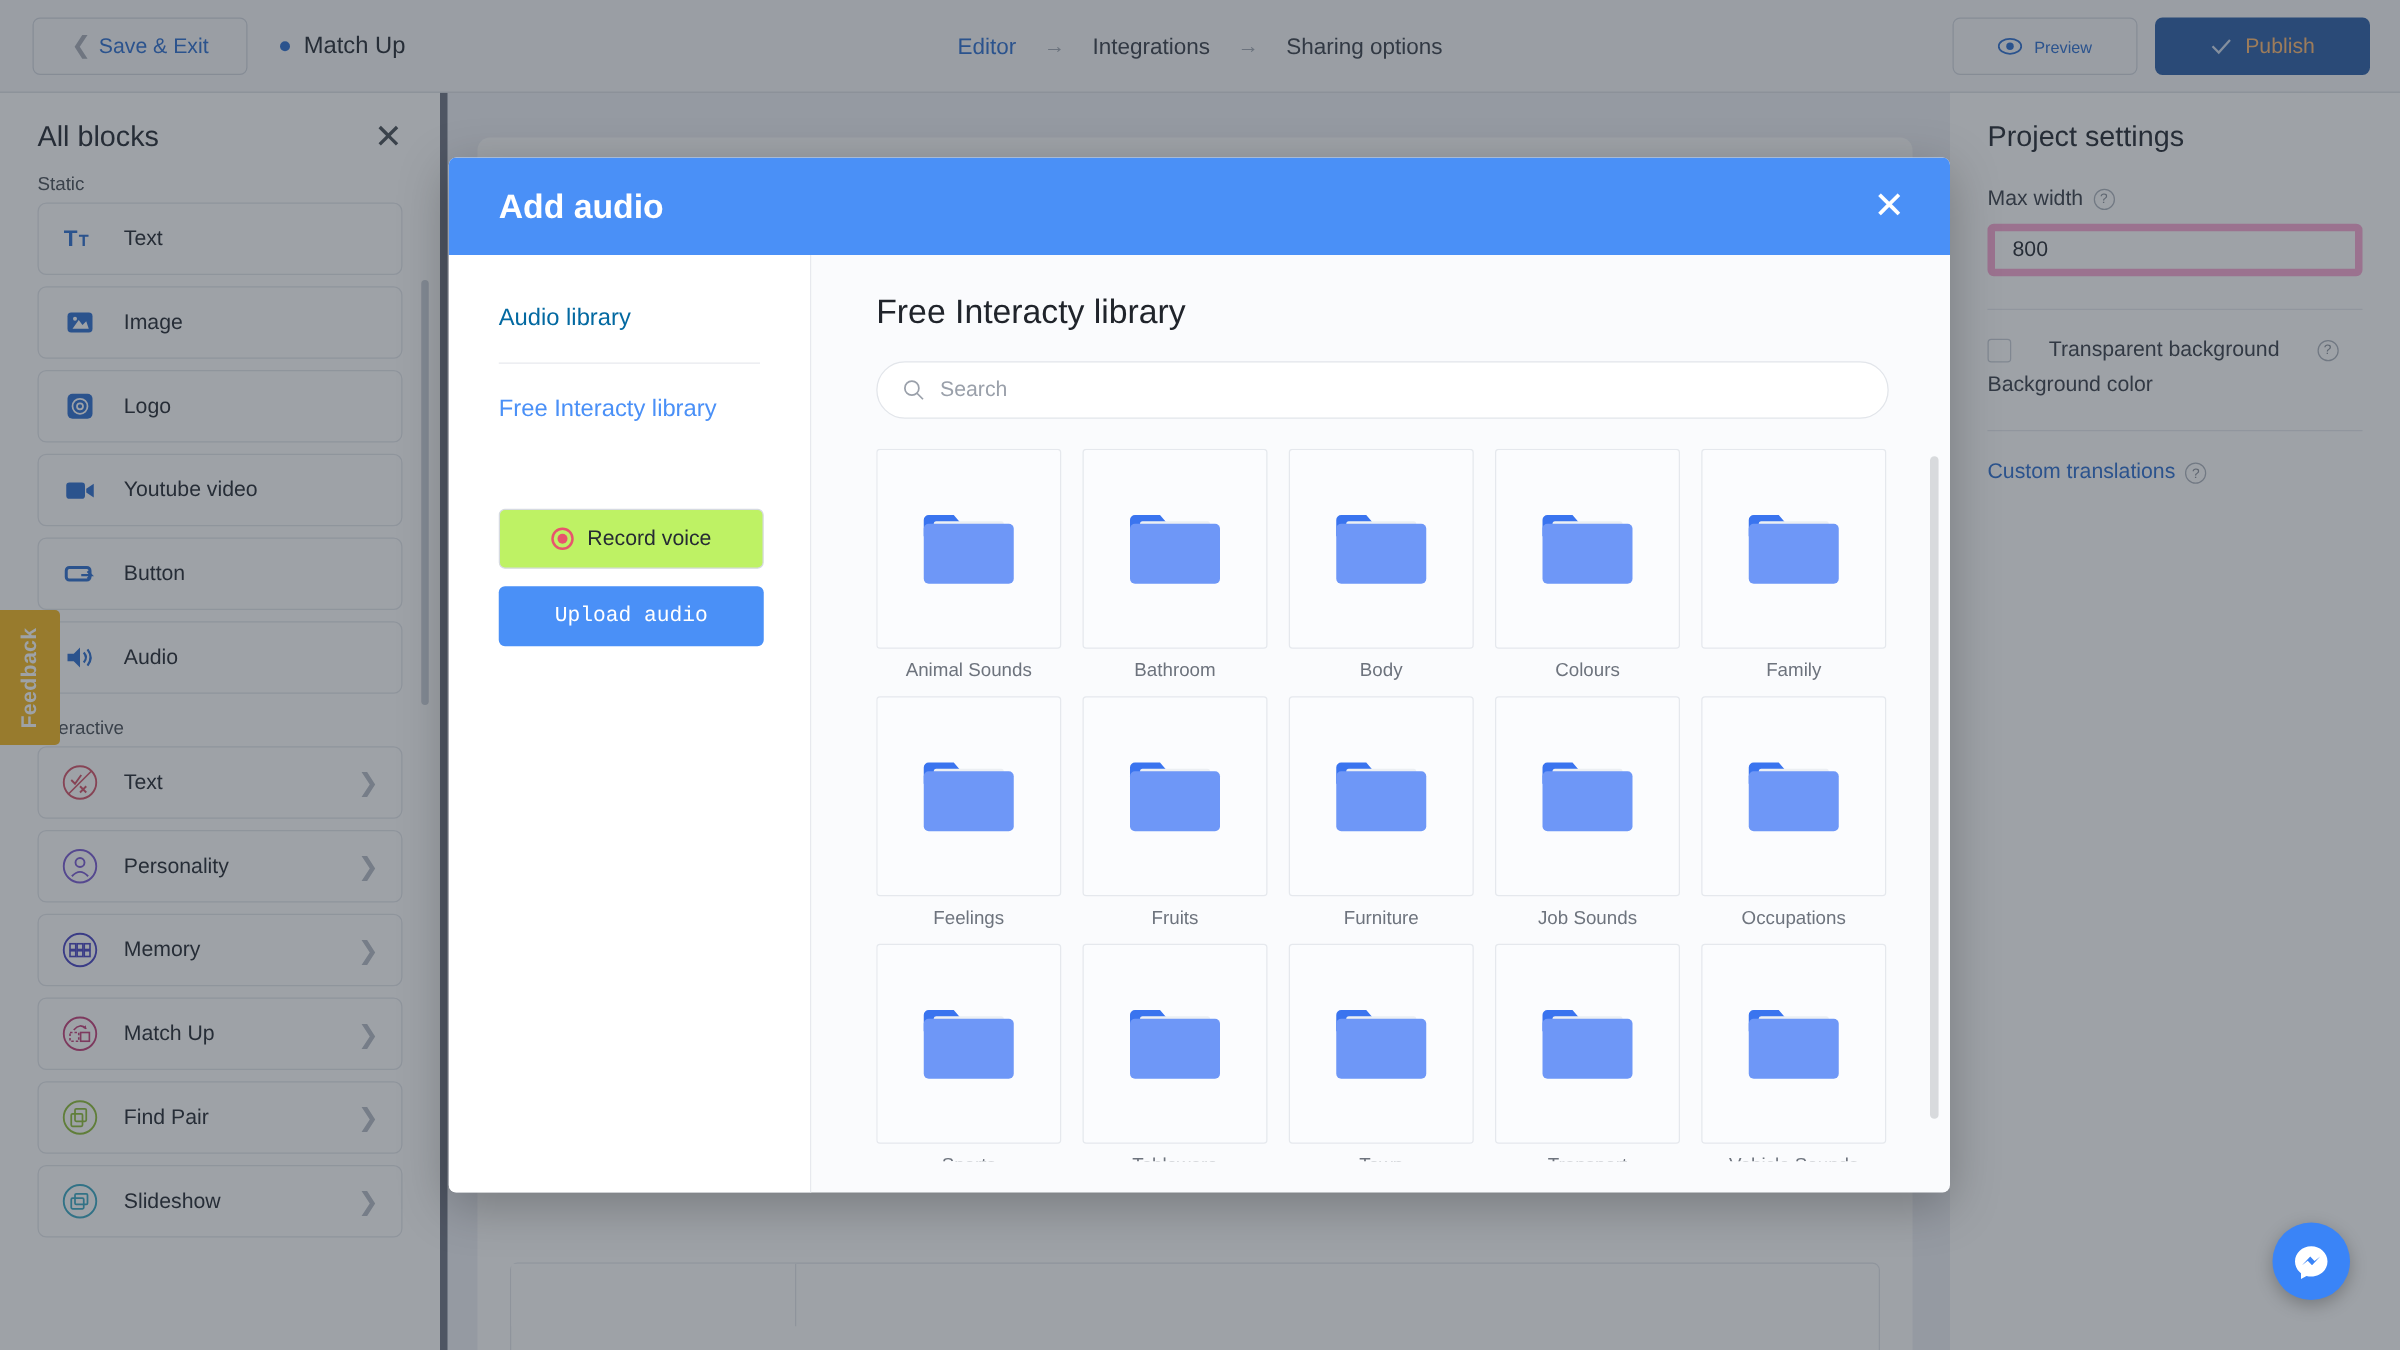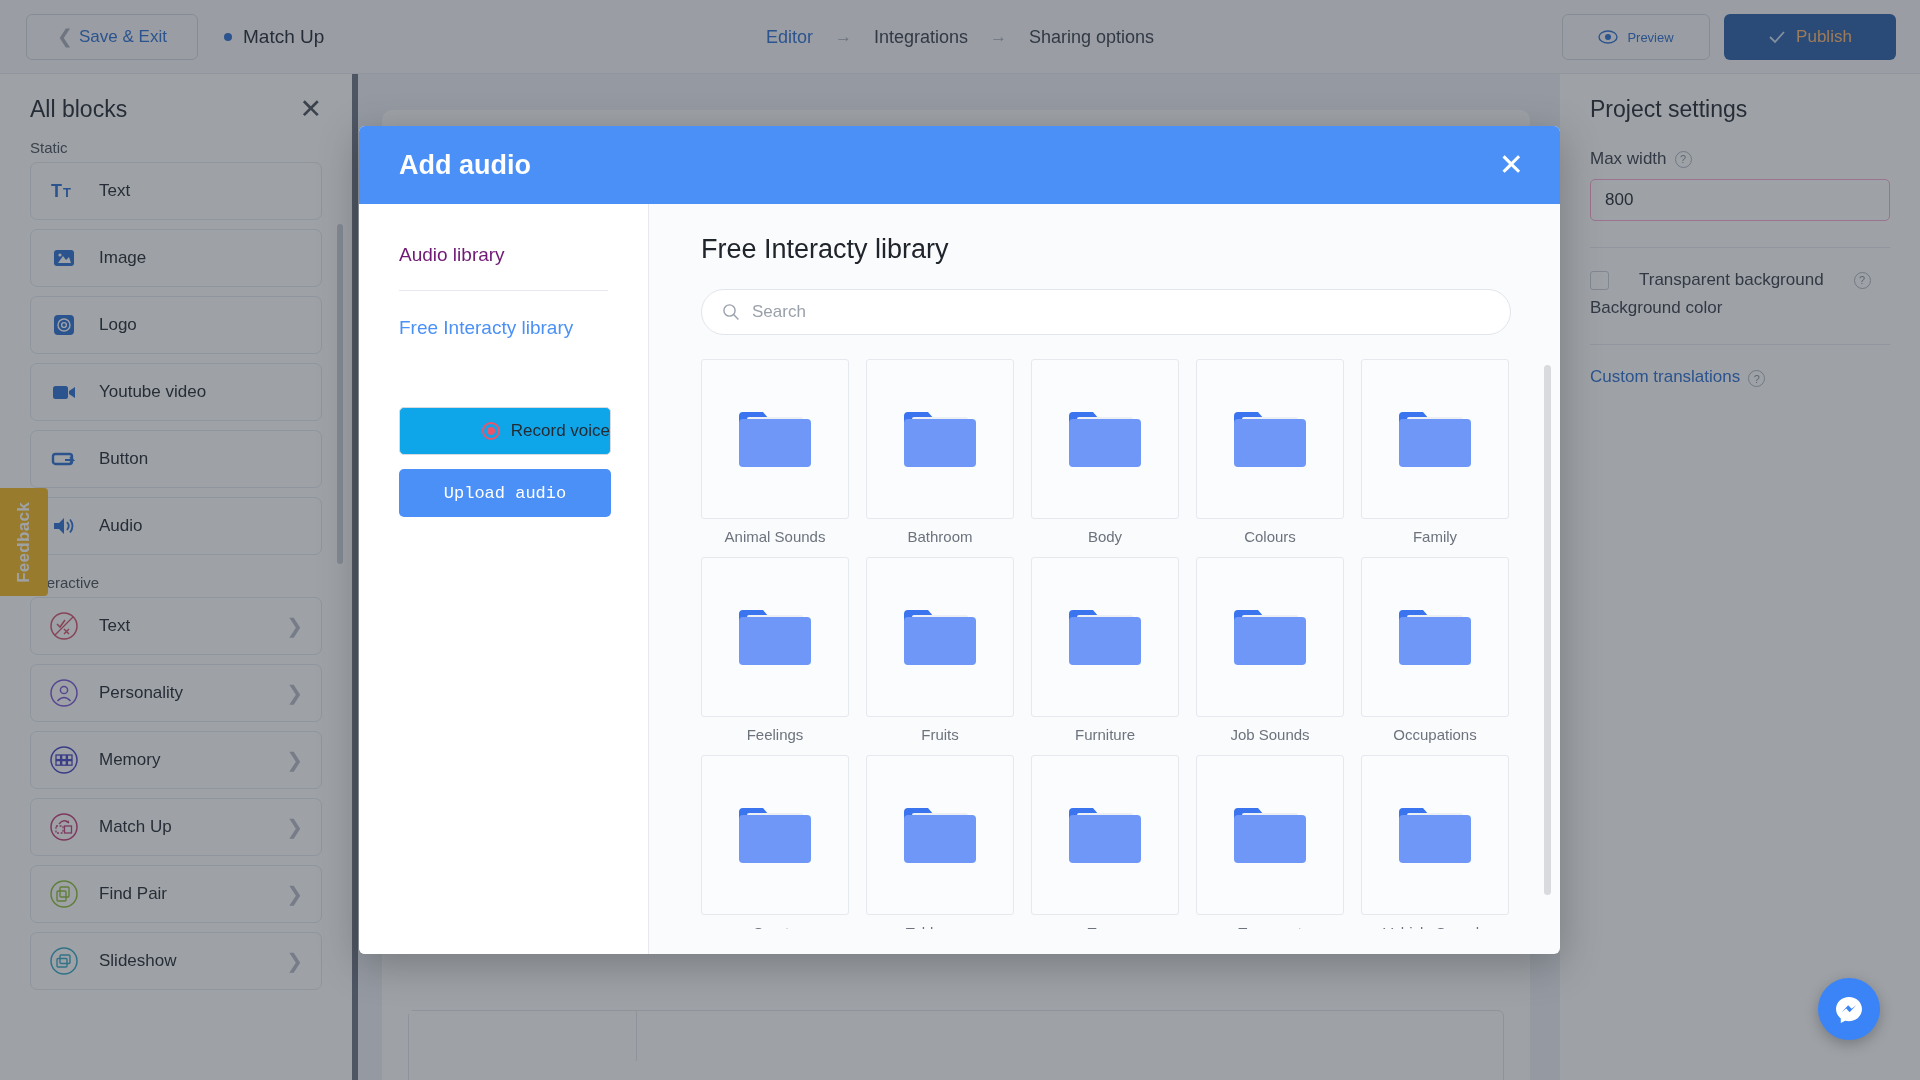--- a/index.html
+++ b/index.html
@@ -133,21 +133,21 @@
   }
   .rp-title { font-size: 23px; color: #262b33; margin-bottom: 26px; }
   .rp-label { font-size: 17px; color: #3b414b; display: flex; align-items: center; gap: 8px; margin-bottom: 10px; }
   .help {
     width: 17px; height: 17px; border-radius: 50%;
     border: 1px solid #aeb4be; color: #8d939d;
     font-size: 11px; display: inline-flex; align-items: center; justify-content: center;
     cursor: pointer;
   }
   .rp-input {
-    width: 100%; height: 42px; border: 1px solid #f9a8d4; border-radius: 5px;
+    width: 100%; height: 42px; border: 6px solid #f9a8d4; border-radius: 5px;
     padding: 0 14px; font-size: 17px; color: #262b33;
     font-family: "Liberation Sans", sans-serif; background: #fff;
   }
   .rp-sep { height: 1px; background: #e7e9ee; margin: 26px 0 22px 0; }
   .checkrow { display: flex; align-items: center; gap: 30px; margin-bottom: 8px; }
   .checkbox {
     width: 19px; height: 19px; border: 1px solid #c9ced7; border-radius: 3px;
     background: #fff; cursor: pointer;
   }
   .colorrow { display: flex; align-items: center; gap: 12px; }
@@ -177,27 +177,27 @@
     padding: 0 36px 0 40px;
   }
   .modal-title { color: #fff; font-size: 27px; font-weight: bold; text-align: right; }
   .modal-close { color: #fff; font-size: 30px; cursor: pointer; line-height: 1; }
   .modal-body { flex: 1; display: flex; min-height: 0; }
 
   .modal-aside {
     width: 290px; flex: 0 0 auto; background: #fff;
     border-right: 1px solid #e7e9ee; padding: 40px 40px 0 40px;
   }
-  .aside-item { font-size: 19px; color: #701a75; cursor: pointer; }
+  .aside-item { font-size: 19px; color: #0369a1; cursor: pointer; }
   .aside-sep { height: 1px; background: #e7e9ee; margin: 24px 0 26px 0; }
   .aside-active { font-size: 19px; color: #4a90f7; cursor: pointer; }
   .btn-record {
     margin-top: 68px; width: 212px; height: 48px;
-    border: 1px solid #d6dae1; border-radius: 5px; background: #0ea5e9;
-    display: flex; align-items: center; justify-content: flex-end; gap: 11px;
+    border: 1px solid #d6dae1; border-radius: 5px; background: #bef264;
+    display: flex; align-items: center; justify-content: center; gap: 11px;
     font-size: 17px; color: #262b33; cursor: pointer;
   }
   .rec-dot {
     width: 18px; height: 18px; border-radius: 50%;
     border: 2px solid #e8556d; display: inline-flex; align-items: center; justify-content: center;
   }
   .rec-dot i { width: 8px; height: 8px; border-radius: 50%; background: #e8556d; display: block; }
   .btn-upload {
     margin-top: 14px; width: 212px; height: 48px;
     border: none; border-radius: 5px; background: #4a90f7;

